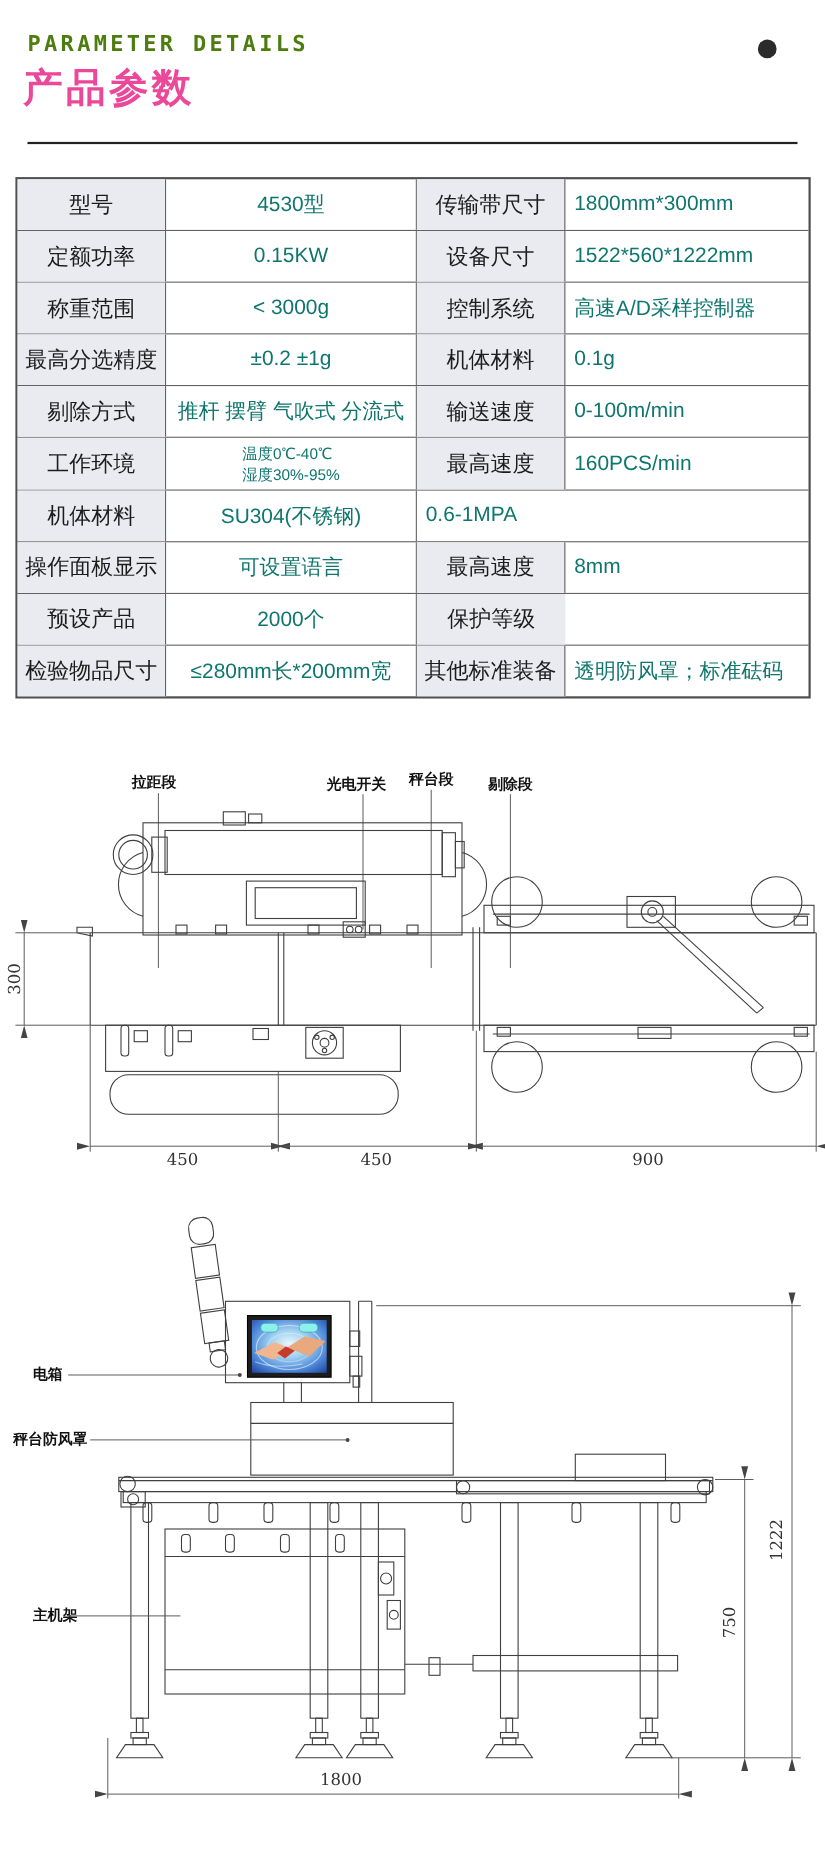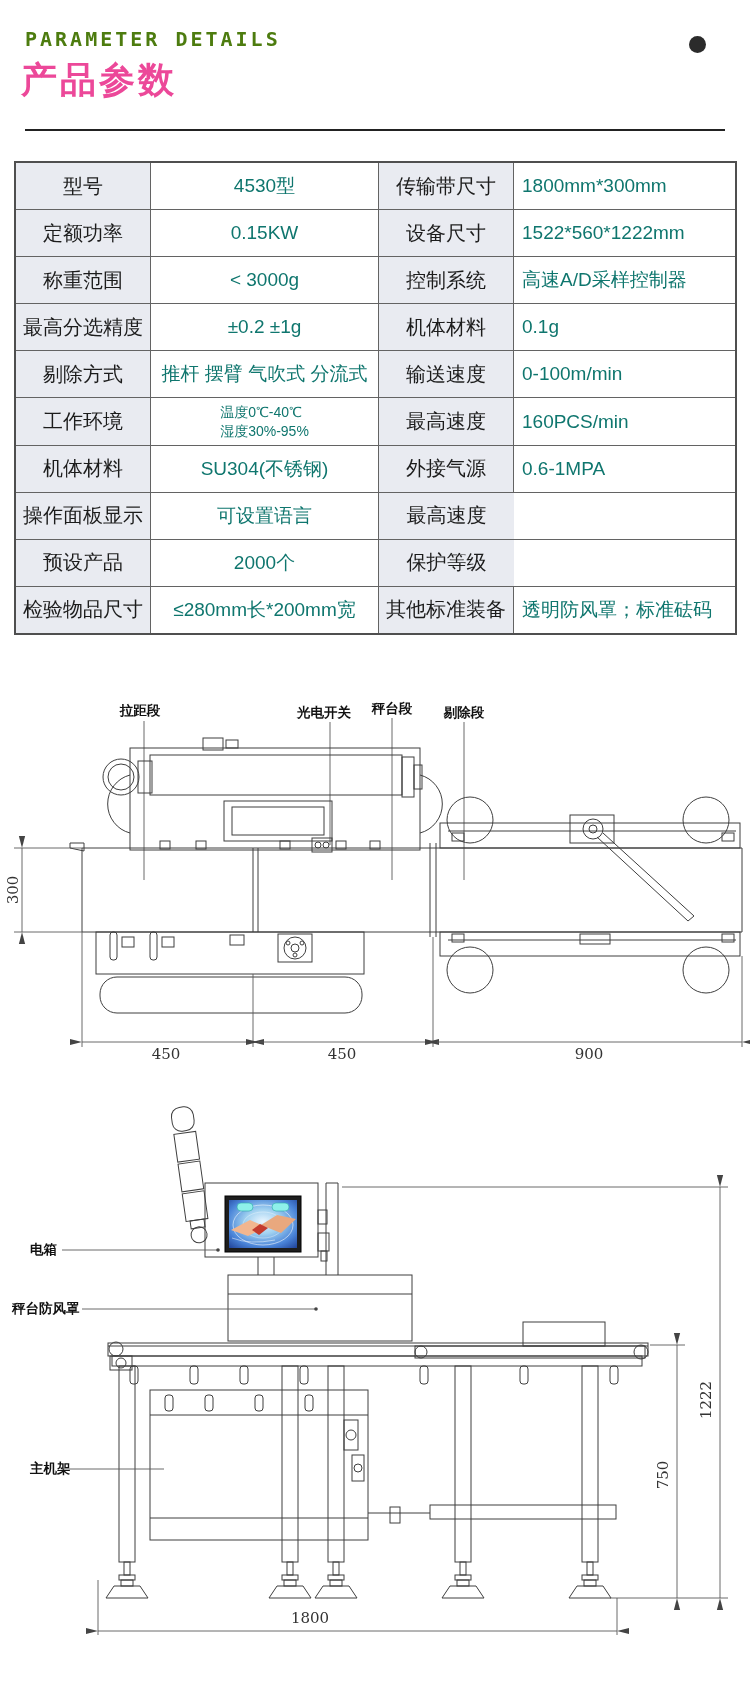--- a/index.html
+++ b/index.html
@@ -131,36 +131,36 @@
           <span class="fit">160PCS/min</span>
         </div>
       </div>
       <div class="trow">
         <div class="cell lab c0">
           <span class="fit">机体材料</span>
         </div>
         <div class="cell val c1">
           <span class="fit">SU304(不锈钢)</span>
         </div>
-        <div class="cell lab c2">
-          <span class="fit">外接气源</span>
-        </div>
         <div class="cell val c3">
           <span class="fit">0.6-1MPA</span>
         </div>
       </div>
       <div class="trow">
         <div class="cell lab c0">
           <span class="fit">操作面板显示</span>
         </div>
         <div class="cell val c1">
           <span class="fit">可设置语言</span>
         </div>
         <div class="cell lab c2">
           <span class="fit">最高速度</span>
+        </div>
+        <div class="cell val c3">
+          <span class="fit">8mm</span>
         </div>
       </div>
       <div class="trow">
         <div class="cell lab c0">
           <span class="fit">预设产品</span>
         </div>
         <div class="cell val c1">
           <span class="fit">2000个</span>
         </div>
         <div class="cell lab c2">

